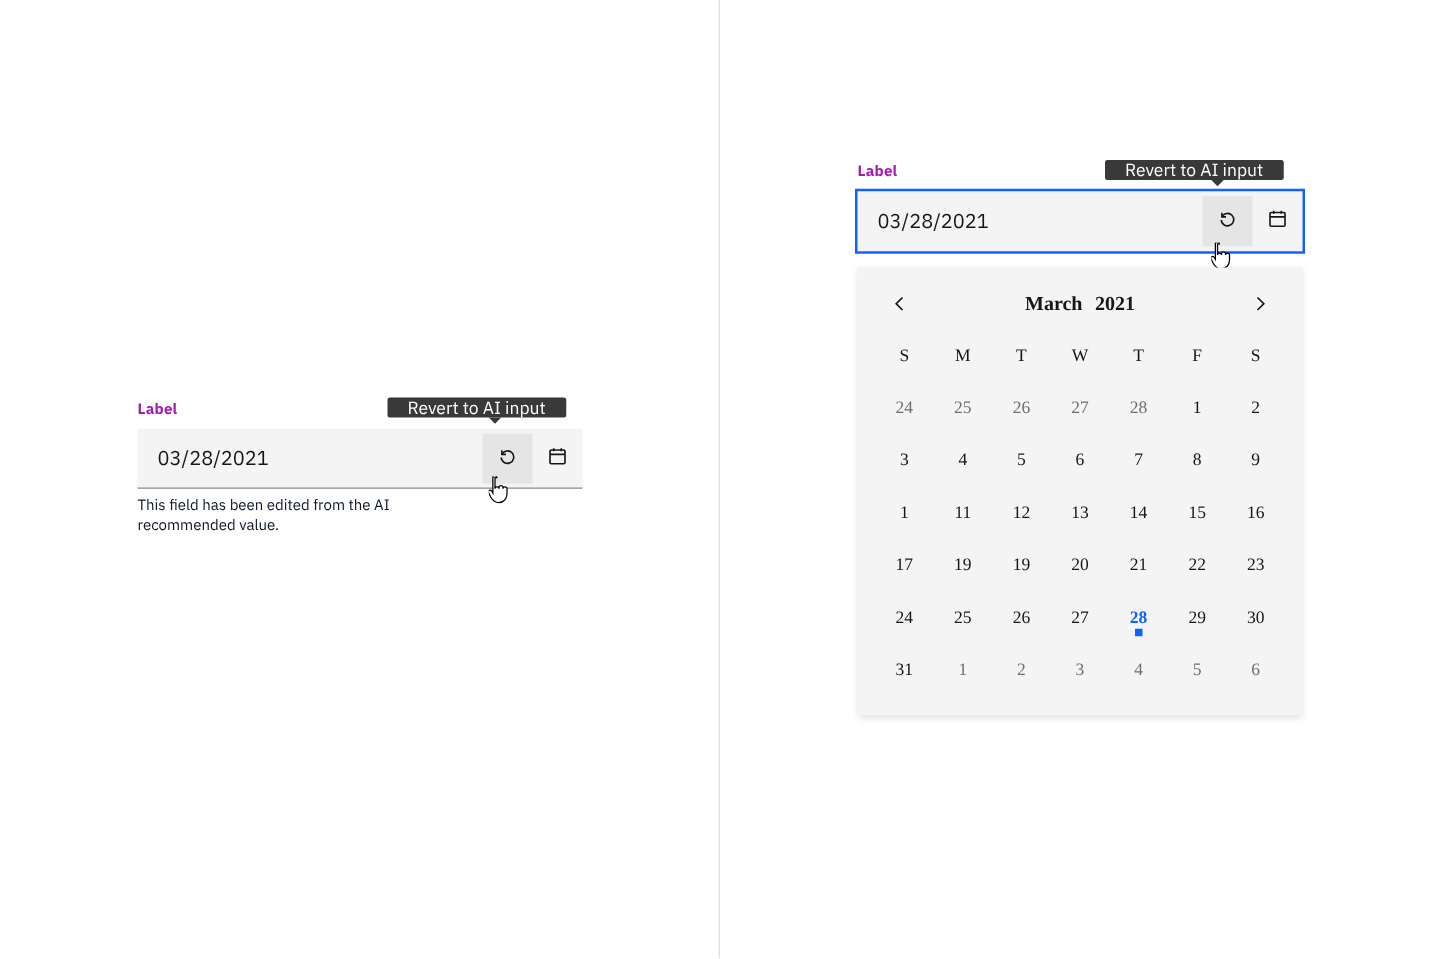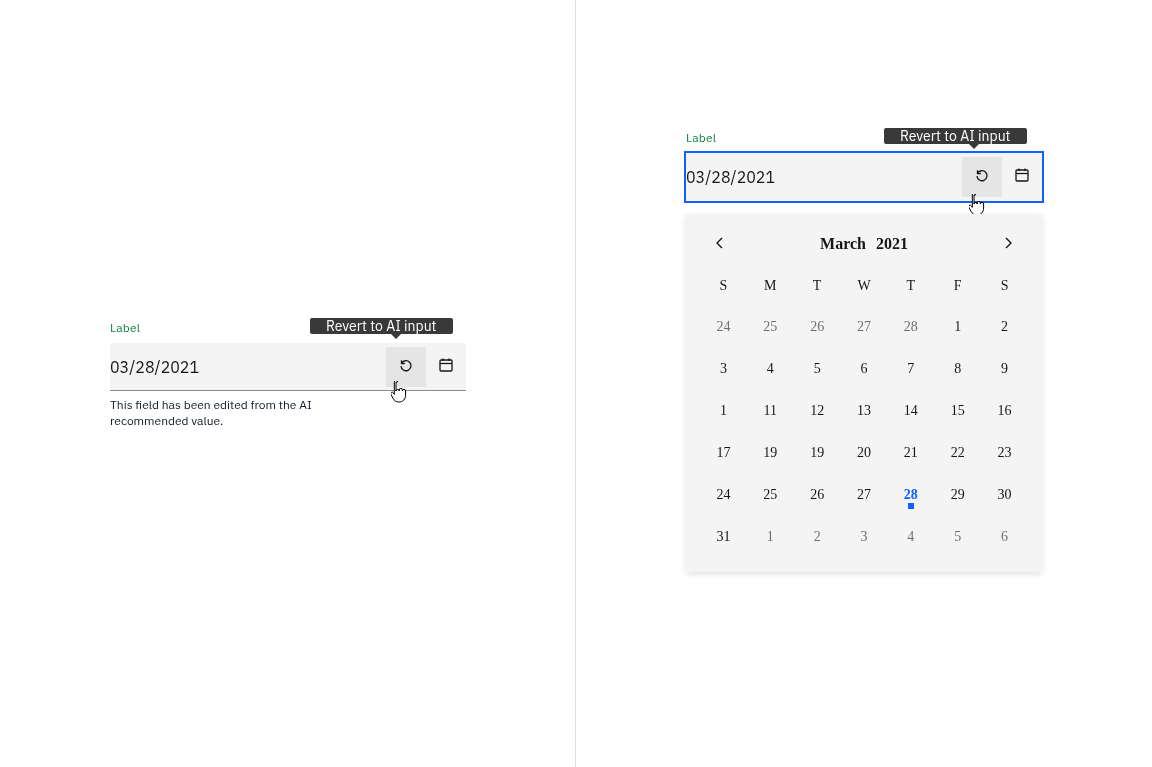--- a/index.html
+++ b/index.html
@@ -23,33 +23,35 @@
     left: 575px;
     top: 0;
     width: 1px;
     height: 767px;
     background: #e0e0e0;
   }
 
   
   .label {
     font-size: 12px;
-    color: #15803d;
+    color: #a21caf;
     letter-spacing: 0.2px;
     margin-bottom: 8px;
+    font-weight: bold;
   }
 
   .field-wrap { position: absolute; }
 
   .input-row {
     display: flex;
     align-items: center;
     height: 48px;
     background: #f4f4f4;
     border-bottom: 1px solid #8d8d8d;
+    padding-left: 16px;
   }
   .input-row.focused {
     outline: 2px solid #0f62fe;
     border-bottom-color: transparent;
   }
 
   .date-value {
     flex: 1;
     font-size: 16px;
     color: #161616;

